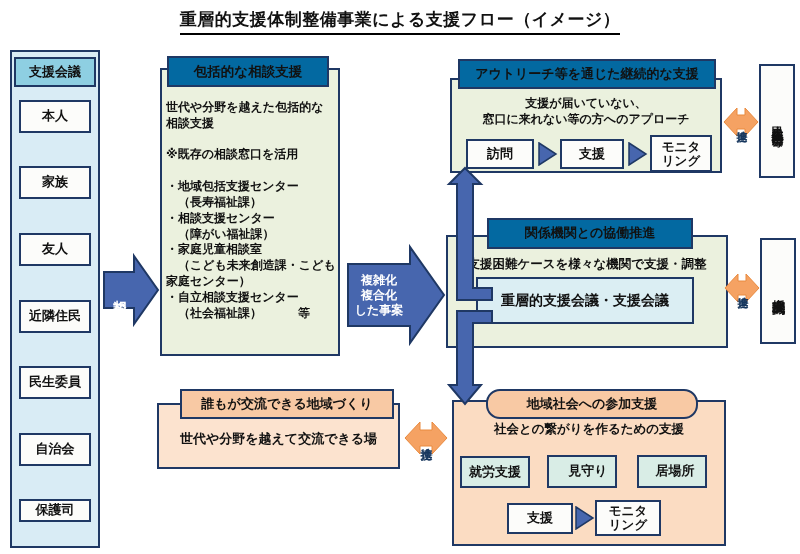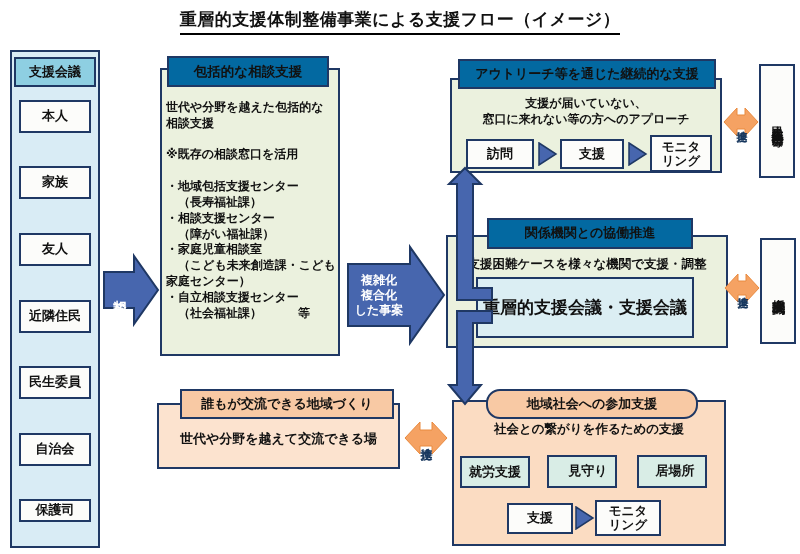--- a/index.html
+++ b/index.html
@@ -81,21 +81,21 @@
       <polygon points="1,1 18,12 1,23" fill="#4766ae" stroke="#1f3864" stroke-width="1.5"></polygon>
     </svg>
   <div class="abs cell" style="left:650px;top:135px;width:62px;height:37px;font-size:12.5px;"><span style="white-space:pre-line;">モニタ
 リング</span></div>
 
   <div class="abs box green-body" style="left:446px;top:235px;width:282px;height:113px;"></div>
   <div class="abs hdr green-hdr" style="left:487px;top:218px;width:206px;height:31px;">
     <span>関係機関との協働推進</span>
   </div>
   <div class="abs bodytext center" style="left:452px;top:255px;width:270px;height:18px;font-size:12.5px;">支援困難ケースを様々な機関で支援・調整</div>
-  <div class="abs cell" style="left:476px;top:277px;width:218px;height:61px;background:#dbeef3;font-size:17px;">
+  <div class="abs cell" style="left:476px;top:277px;width:218px;height:47px;background:#dbeef3;font-size:14px;">
     <span>重層的支援会議・支援会議</span>
   </div>
 
   <div class="abs box" style="left:157px;top:403px;width:243px;height:66px;background:#fce3cf;"></div>
   <div class="abs hdr orange-hdr" style="left:180px;top:389px;width:214px;height:30px;">
     <span>誰もが交流できる地域づくり</span>
   </div>
   <div class="abs bodytext center" style="left:162px;top:429px;width:233px;height:20px;font-size:13px;">世代や分野を越えて交流できる場</div>
 
   <div class="abs box" style="left:452px;top:400px;width:274px;height:146px;background:#fbdcc2;"></div>

